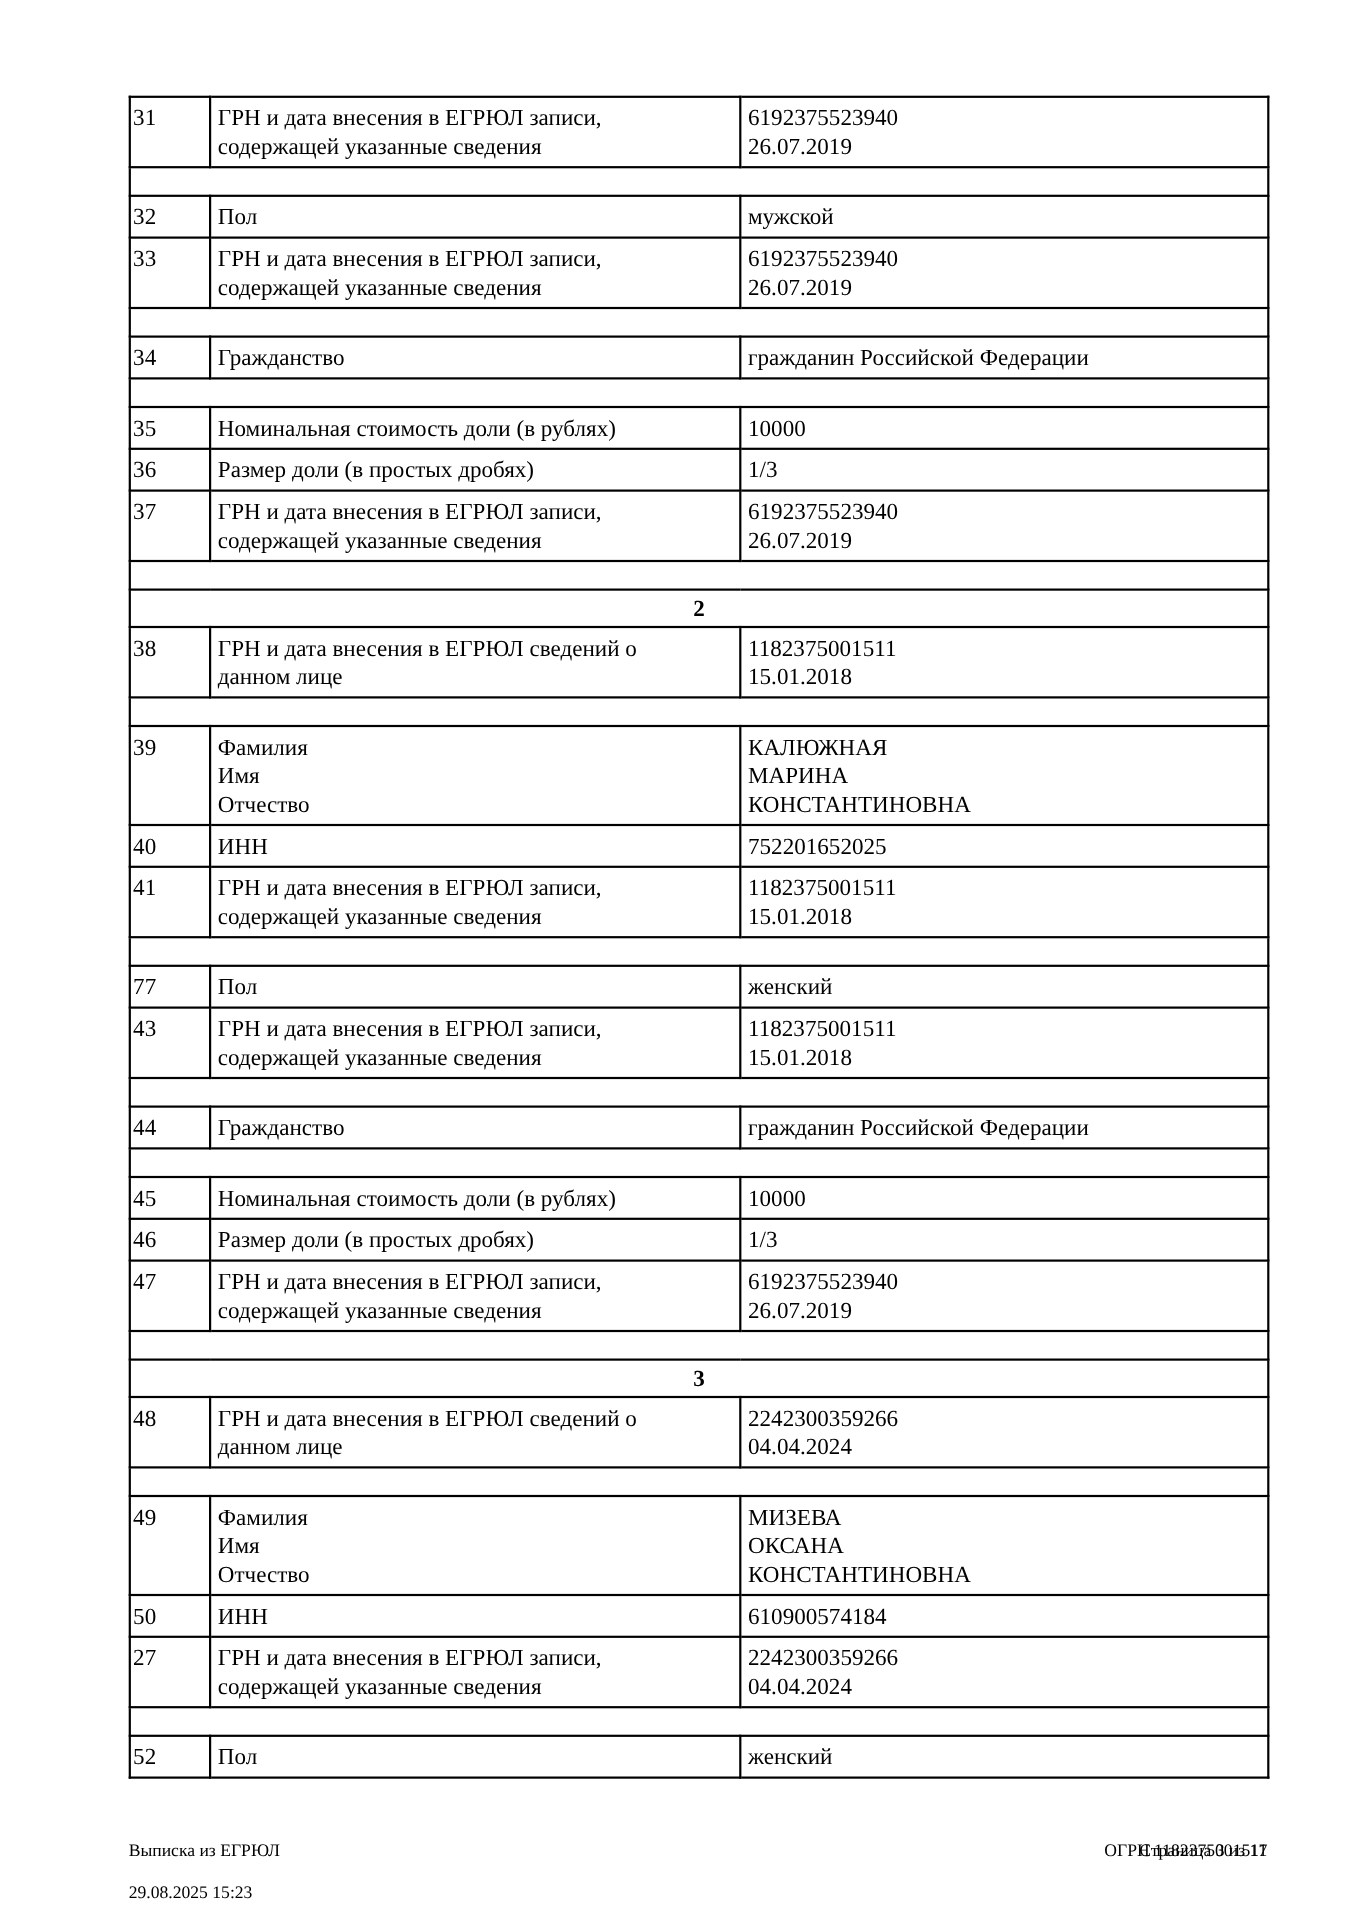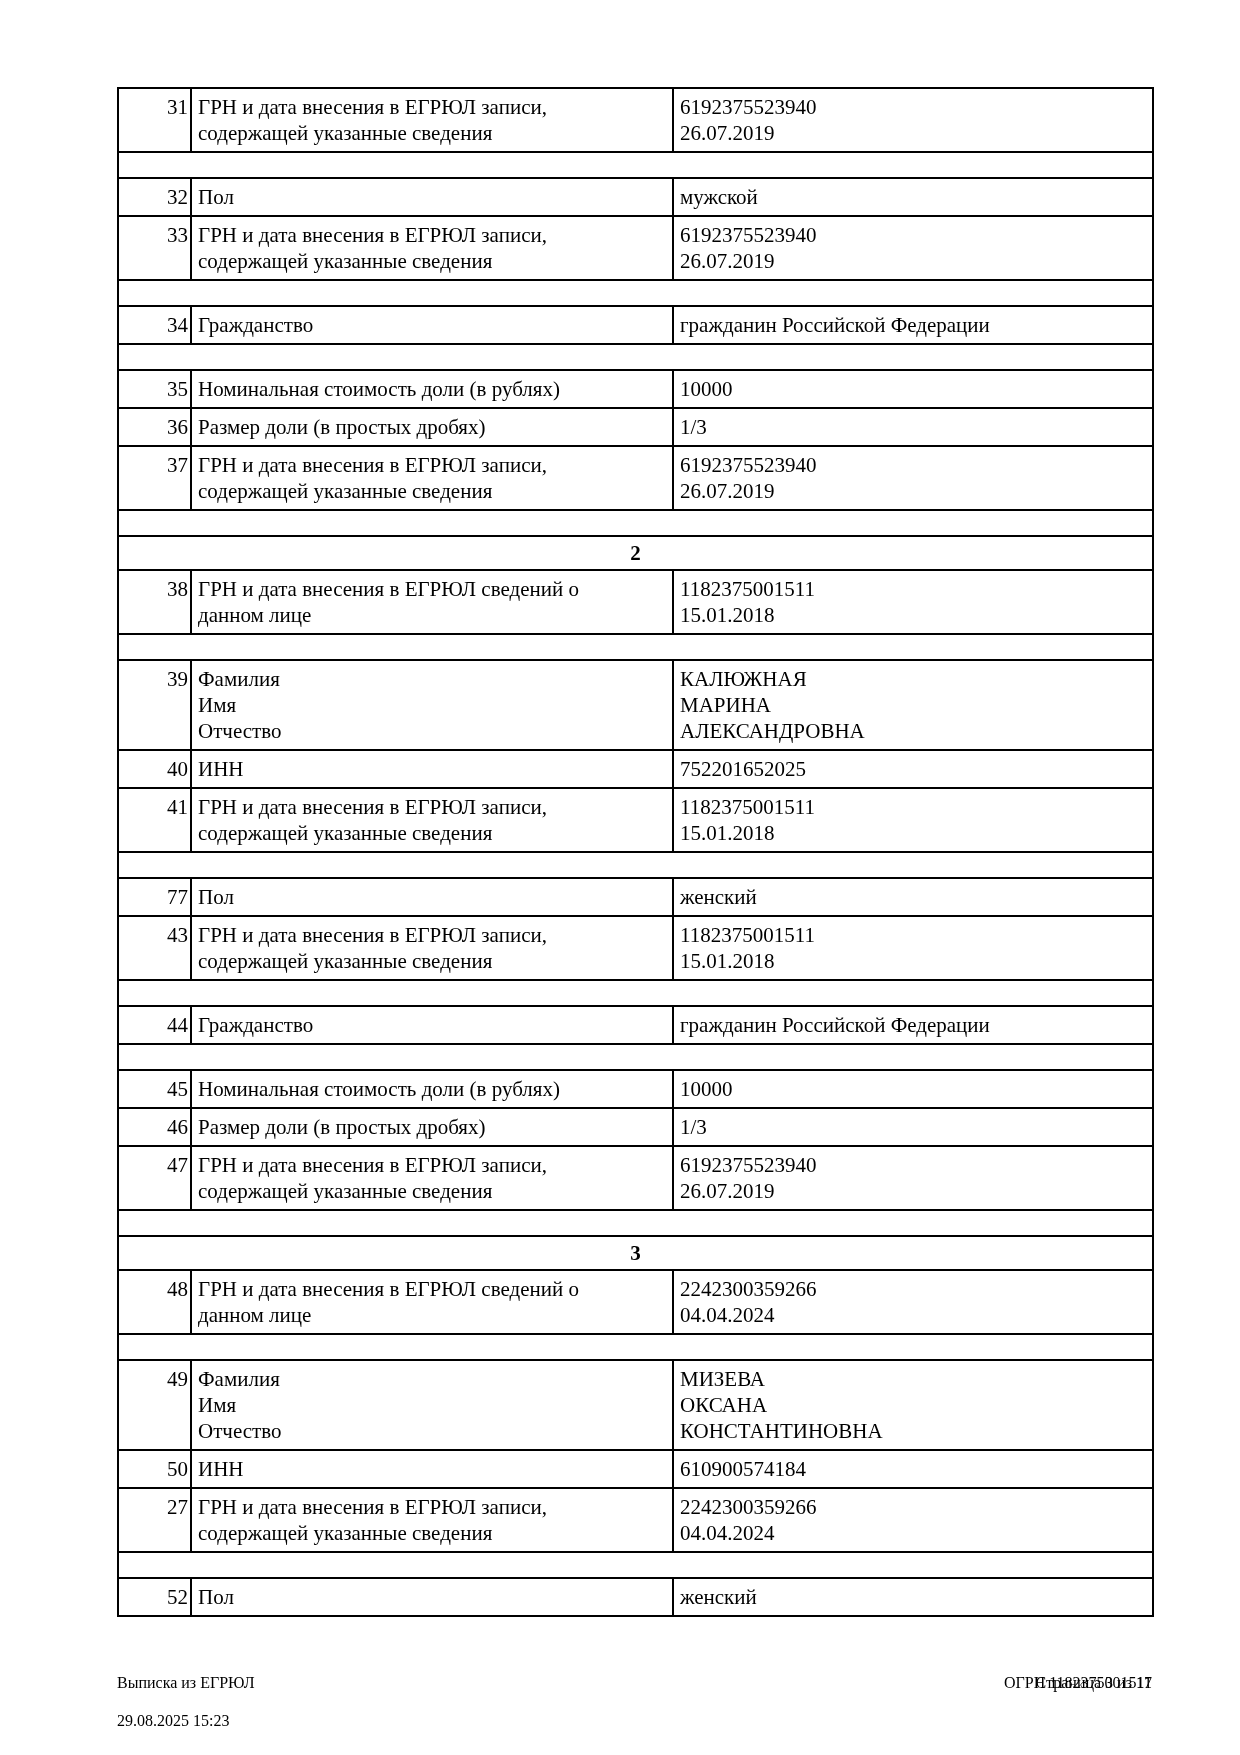--- a/index.html
+++ b/index.html
@@ -28,21 +28,21 @@
     line-height: 26px;
   }
   col.c-num   { width: 73px; }
   col.c-label { width: 482px; }
   col.c-value { width: 480px; }
   td {
     border: 2px solid #000000;
     vertical-align: top;
   }
   td.cell-num {
-    text-align: right;
+    text-align: left;
     padding: 5px 2px 5px 2px;
     margin-left: 10px;
   }
   td.cell-label, td.cell-value {
     padding: 5px 6px 5px 6px;
     white-space: pre-line;
     overflow: hidden;
   }
   tr.row-empty td {
     height: 26px;
@@ -157,21 +157,21 @@
         <tr class="row-empty">
       <td colspan="3"></td>
     </tr>
         <tr class="row-data">
       <td class="cell-num">39</td>
       <td class="cell-label">Фамилия
 Имя
 Отчество</td>
       <td class="cell-value">КАЛЮЖНАЯ
 МАРИНА
-АЛЕКСАНДРОВНА</td>
+КОНСТАНТИНОВНА</td>
     </tr>
         <tr class="row-data">
       <td class="cell-num">40</td>
       <td class="cell-label">ИНН</td>
       <td class="cell-value">752201652025</td>
     </tr>
         <tr class="row-data">
       <td class="cell-num">41</td>
       <td class="cell-label">ГРН и дата внесения в ЕГРЮЛ записи,
 содержащей указанные сведения</td>

